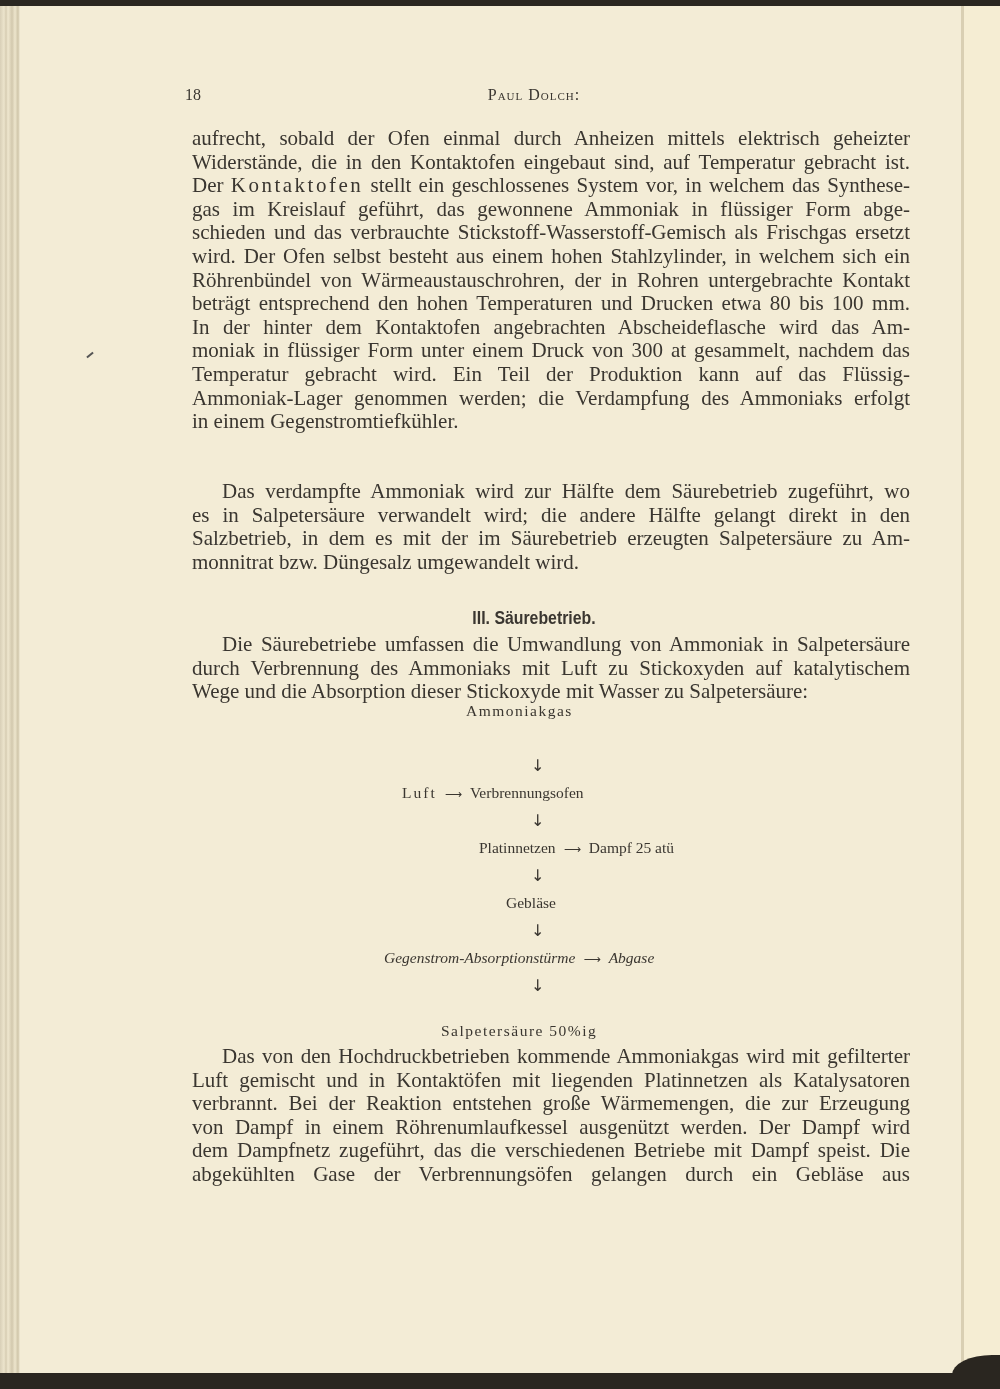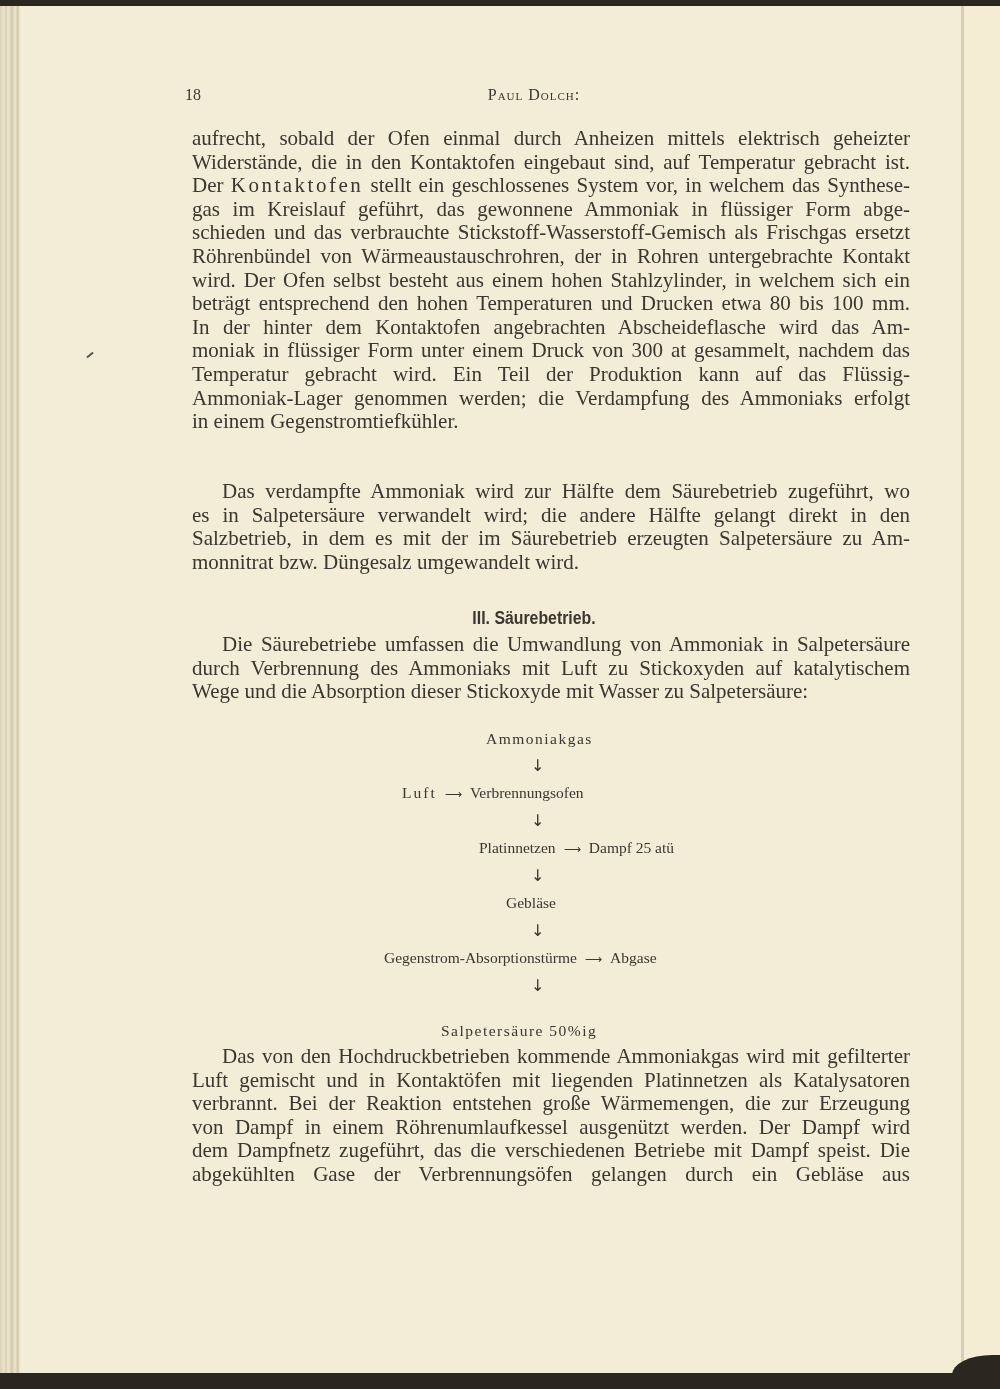--- a/index.html
+++ b/index.html
@@ -55,22 +55,22 @@
   <span class="page-number">18</span>
   <span class="running-head">Paul Dolch:</span>
 </div>
 
 <div class="body-text p1">
   <span class="line">aufrecht, sobald der Ofen einmal durch Anheizen mittels elektrisch geheizter</span>
   <span class="line">Widerstände, die in den Kontaktofen eingebaut sind, auf Temperatur gebracht ist.</span>
   <span class="line"><span>Der </span><span class="spaced">Kontaktofen</span> <span>stellt ein geschlossenes System vor, in welchem das Synthese-</span></span>
   <span class="line">gas im Kreislauf geführt, das gewonnene Ammoniak in flüssiger Form abge-</span>
   <span class="line">schieden und das verbrauchte Stickstoff-Wasserstoff-Gemisch als Frischgas ersetzt</span>
+  <span class="line">wird. Der Ofen selbst besteht aus einem hohen Stahlzylinder, in welchem sich ein</span>
   <span class="line">Röhrenbündel von Wärmeaustauschrohren, der in Rohren untergebrachte Kontakt</span>
-  <span class="line">wird. Der Ofen selbst besteht aus einem hohen Stahlzylinder, in welchem sich ein</span>
   <span class="line">beträgt entsprechend den hohen Temperaturen und Drucken etwa 80 bis 100 mm.</span>
   <span class="line">In der hinter dem Kontaktofen angebrachten Abscheideflasche wird das Am-</span>
   <span class="line">moniak in flüssiger Form unter einem Druck von 300 at gesammelt, nachdem das</span>
   <span class="line">Temperatur gebracht wird. Ein Teil der Produktion kann auf das Flüssig-</span>
   <span class="line">Ammoniak-Lager genommen werden; die Verdampfung des Ammoniaks erfolgt</span>
   <span class="line last">in einem Gegenstromtiefkühler.</span>
 </div>
 
 <div class="body-text p2">
   <span class="line indent">Das verdampfte Ammoniak wird zur Hälfte dem Säurebetrieb zugeführt, wo</span>
@@ -81,29 +81,29 @@
 
 <div class="heading">III. Säurebetrieb.</div>
 
 <div class="body-text p3">
   <span class="line indent">Die Säurebetriebe umfassen die Umwandlung von Ammoniak in Salpetersäure</span>
   <span class="line">durch Verbrennung des Ammoniaks mit Luft zu Stickoxyden auf katalytischem</span>
   <span class="line last">Wege und die Absorption dieser Stickoxyde mit Wasser zu Salpetersäure:</span>
 </div>
 
 <div class="flow">
-  <span class="flow-item spaced" style="left:466px; top:730px; letter-spacing:1.5px;margin-left:20px;">Ammoniakgas</span>
+  <span class="flow-item spaced" style="left:466px; top:702px; letter-spacing:1.5px;">Ammoniakgas</span>
   <span class="arrow-down" style="left:531px; top:756px;">↓</span>
   <span class="flow-item" style="left:402px; top:784px;"><span class="spaced" style="letter-spacing:2px;">Luft</span><span class="arrow-right">⟶</span><span>Verbrennungsofen</span></span>
   <span class="arrow-down" style="left:531px; top:811px;">↓</span>
   <span class="flow-item" style="left:479px; top:839px;"><span>Platinnetzen</span><span class="arrow-right">⟶</span><span>Dampf 25 atü</span></span>
   <span class="arrow-down" style="left:531px; top:866px;">↓</span>
   <span class="flow-item" style="left:506px; top:894px;">Gebläse</span>
   <span class="arrow-down" style="left:531px; top:921px;">↓</span>
-  <span class="flow-item" style="left:384px; top:949px;"><span>Gegenstrom-Absorptionstürme</span><span class="arrow-right">⟶</span><span>Abgase</span></span>
+  <span class="flow-item" style="left:384px; top:949px;font-style:italic;"><span>Gegenstrom-Absorptionstürme</span><span class="arrow-right">⟶</span><span>Abgase</span></span>
   <span class="arrow-down" style="left:531px; top:976px;">↓</span>
   <span class="flow-item" style="left:441px; top:1004px; letter-spacing:1.5px;margin-top:18px;">Salpetersäure 50%ig</span>
 </div>
 
 <div class="body-text p4">
   <span class="line indent">Das von den Hochdruckbetrieben kommende Ammoniakgas wird mit gefilterter</span>
   <span class="line">Luft gemischt und in Kontaktöfen mit liegenden Platinnetzen als Katalysatoren</span>
   <span class="line">verbrannt. Bei der Reaktion entstehen große Wärmemengen, die zur Erzeugung</span>
   <span class="line">von Dampf in einem Röhrenumlaufkessel ausgenützt werden. Der Dampf wird</span>
   <span class="line">dem Dampfnetz zugeführt, das die verschiedenen Betriebe mit Dampf speist. Die</span>

